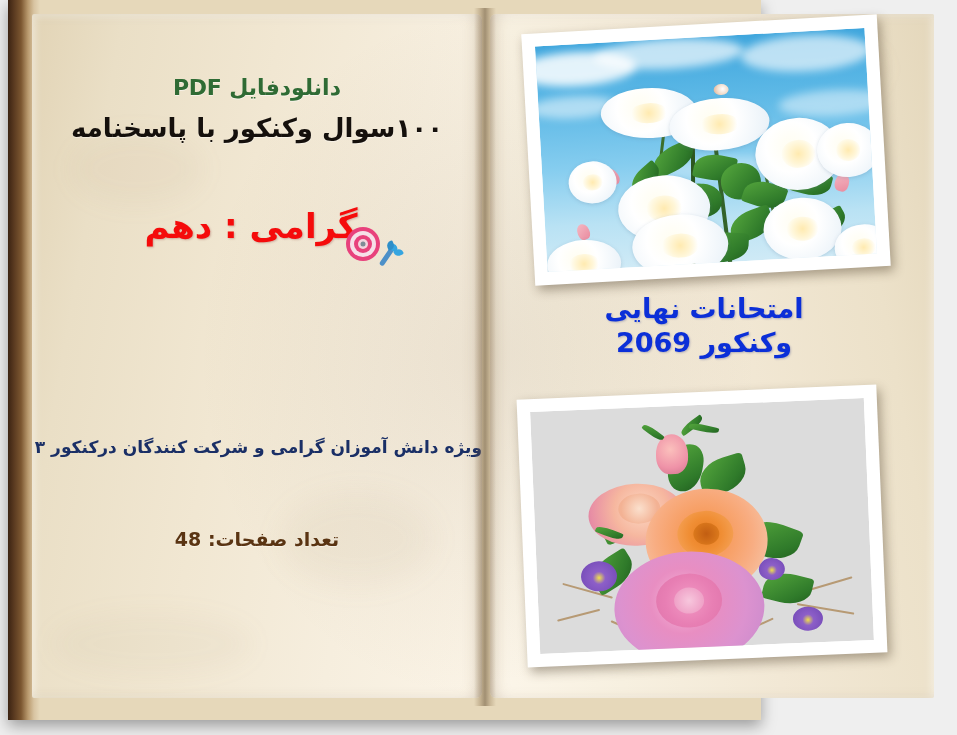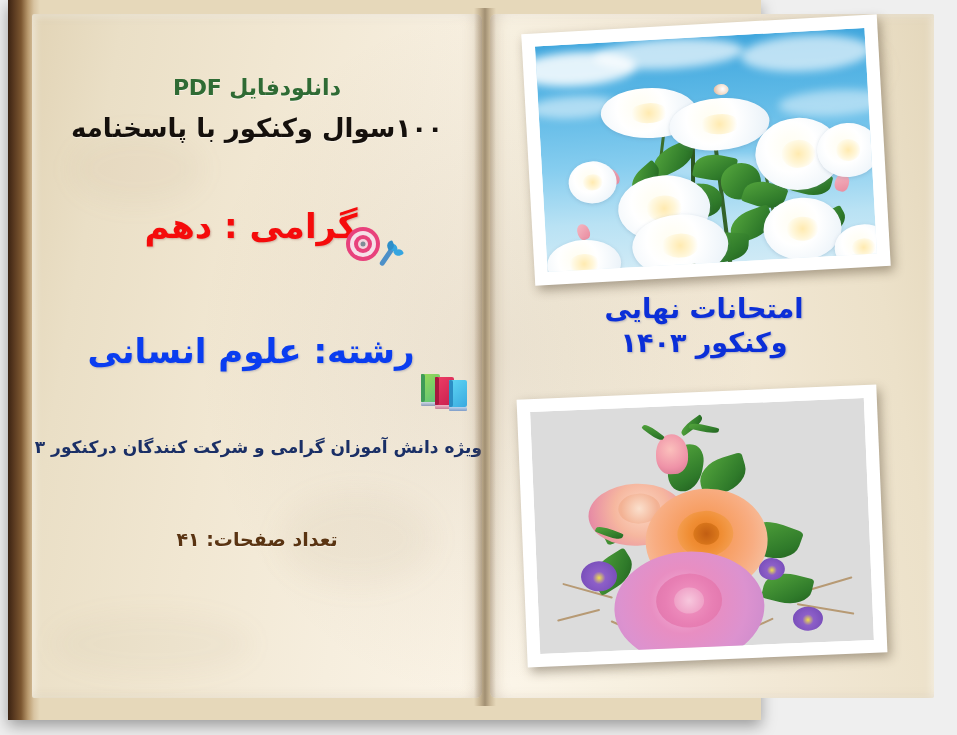--- a/index.html
+++ b/index.html
@@ -260,34 +260,25 @@
             <span class="dart-ring r4"></span>
             <span class="dart-ring r5"></span>
             <span class="dart-pin"></span>
             <span class="dart-fl fa"></span>
             <span class="dart-fl fb"></span>
             <span class="dart-fl fc"></span>
           </span>
         </span><span>گرامی : دهم</span>
       </div>
 
-      <div class="ltext" id="l-field">
-        <span class="emoji-inline" style="vertical-align:-9px">
-          <span class="books-wrap">
-            <span class="bk bk-g"></span><span class="bk bk-g-s"></span><span class="bk-pg bk-g-pg"></span>
-            <span class="bk bk-r"></span><span class="bk bk-r-s"></span><span class="bk-pg bk-r-pg"></span>
-            <span class="bk bk-b"></span><span class="bk bk-b-s"></span><span class="bk-pg bk-b-pg"></span>
-          </span>
-        </span><span>رشته: علوم انسانی</span>
-      </div>
 
       <div class="ltext" id="l-special">ویژه  دانش آموزان گرامی و
 شرکت کنندگان درکنکور ۱۴۰۳</div>
 
-      <div class="ltext" id="l-pages">تعداد صفحات: ۴۱</div>
+      <div class="ltext" id="l-pages">تعداد صفحات: 48</div>
     </div>
 
     <div class="page page-right">
       <div class="blotch" style="left:230px;top:20px;width:160px;height:70px;background:rgba(170,140,95,.07);filter:blur(13px);"></div>
       <div class="blotch" style="left:60px;top:560px;width:180px;height:80px;background:rgba(170,140,95,.06);filter:blur(13px);"></div>
       <div class="blotch" style="left:240px;top:520px;width:5px;height:11px;background:rgba(120,90,55,.45);filter:blur(1.2px);border-radius:40%;"></div>
     </div>
 
     <div class="gutter"></div>
   </div>
@@ -389,15 +380,15 @@
                   background:radial-gradient(circle at 50% 55%,#efdf49 0%,#8d5fc8 28%,#6f46b4 100%);"></div>
 
       <div class="leaf" style="left:148px;top:16px;width:26px;height:8px;transform:rotate(-34deg);"></div>
       <div class="leaf" style="left:158px;top:20px;width:30px;height:7px;transform:rotate(16deg);"></div>
       <div class="leaf" style="left:110px;top:22px;width:24px;height:7px;transform:rotate(40deg);"></div>
       <div class="leaf" style="left:60px;top:120px;width:28px;height:8px;transform:rotate(24deg);"></div>
     </div>
   </div>
 
   <div id="r-title">امتحانات نهایی
-وکنکور ۱۴۰۳</div>
+وکنکور 2069</div>
 
 </div>
 
 </body></html>

